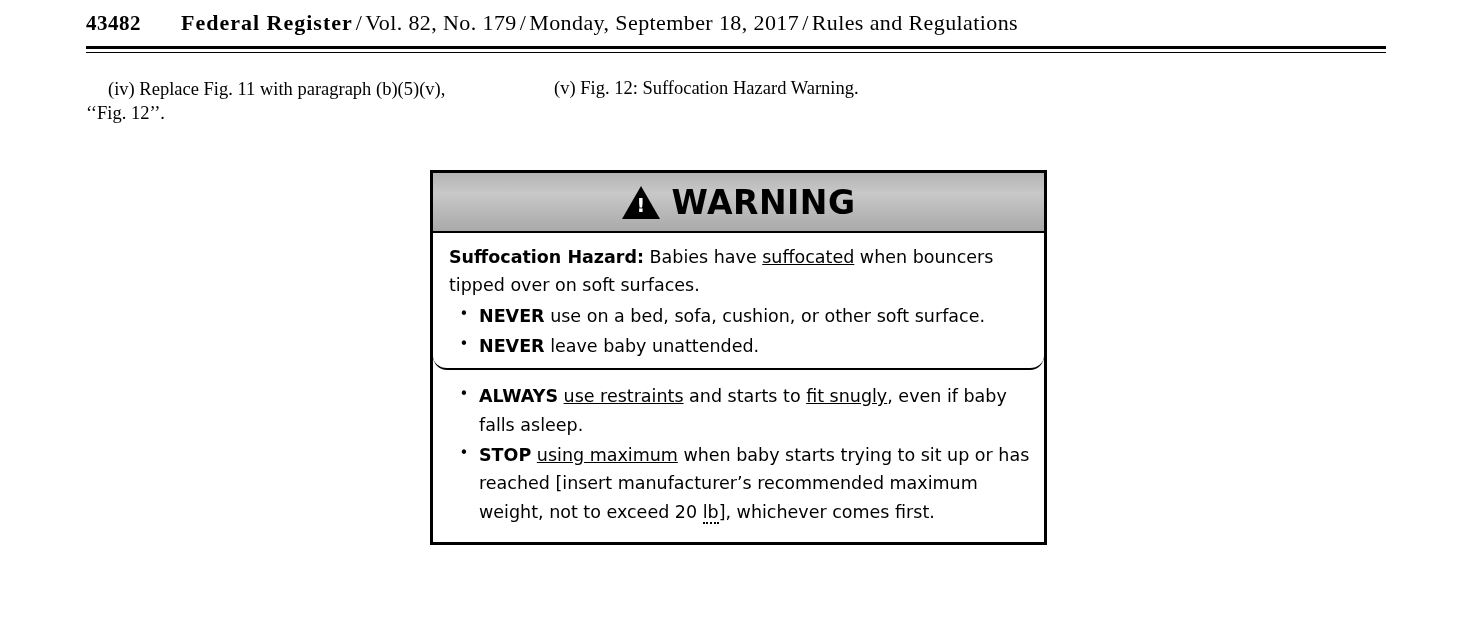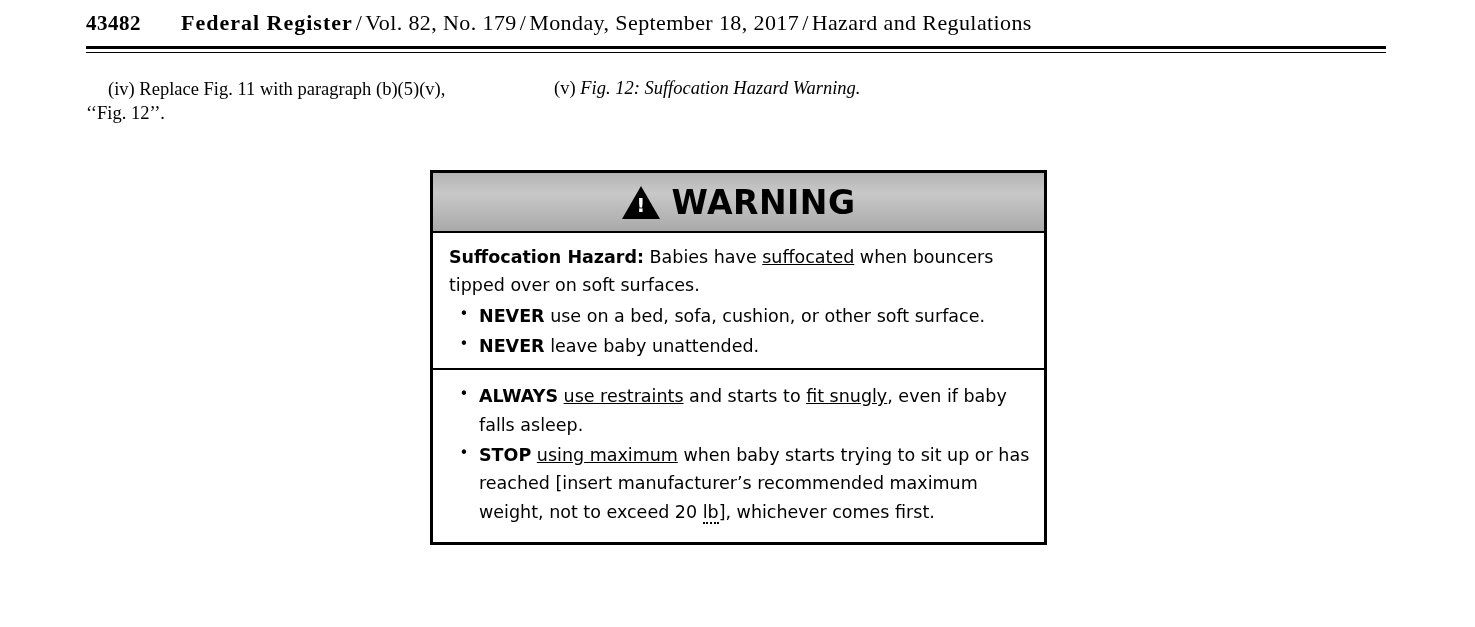--- a/index.html
+++ b/index.html
@@ -76,21 +76,20 @@
     left: 532px;
     top: 76px;
     width: 400px;
     font-size: 18.5px;
     line-height: 1.32;
   }
   .indent {
     text-indent: 22px;
   }
   .ital {
-    font-style: italic;
   }
 
   
   .figure {
     position: absolute;
     left: 430px;
     top: 170px;
     width: 617px;
     border: 3px solid #000;
     background: #ffffff;
@@ -131,20 +130,21 @@
     font-size: 33px;
     font-weight: bold;
     letter-spacing: 0.5px;
     color: #000;
   }
   .warn-section {
     padding: 10px 14px 10px 16px;
     font-size: 17.5px;
     line-height: 1.62;
     color: #000;
+    border-radius: 14px;
   }
   .warn-section.top {
     border-bottom: 2px solid #000;
     padding-bottom: 8px;
   }
   .warn-section.bottom {
     padding-bottom: 16px;
   }
   .bullet-row {
     display: flex;
@@ -170,21 +170,21 @@
   .squiggle {
     border-bottom: 2px dotted #000;
   }
 </style>
 </head>
 <body>
 
 <div class="page-header">
   <span class="folio">43482</span>
   <span class="header-title">
-    <span class="brand">Federal Register</span><span class="sep">/</span><span>Vol. 82, No. 179</span><span class="sep">/</span><span>Monday, September 18, 2017</span><span class="sep">/</span><span>Hazard and Regulations</span>
+    <span class="brand">Federal Register</span><span class="sep">/</span><span>Vol. 82, No. 179</span><span class="sep">/</span><span>Monday, September 18, 2017</span><span class="sep">/</span><span>Rules and Regulations</span>
   </span>
 </div>
 <div class="header-rule-thick"></div>
 <div class="header-rule-thin"></div>
 
 <div class="col-left">
   <p class="indent" style="margin:0;">(iv) Replace Fig. 11 with paragraph (b)(5)(v), ‘‘Fig. 12’’.</p>
 </div>
 
 <div class="col-right">

